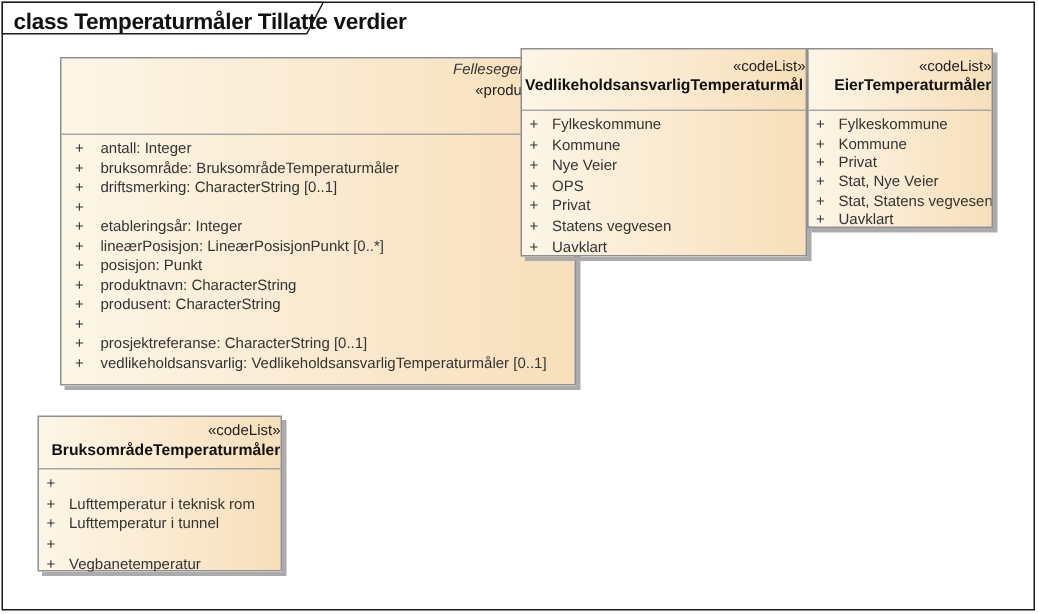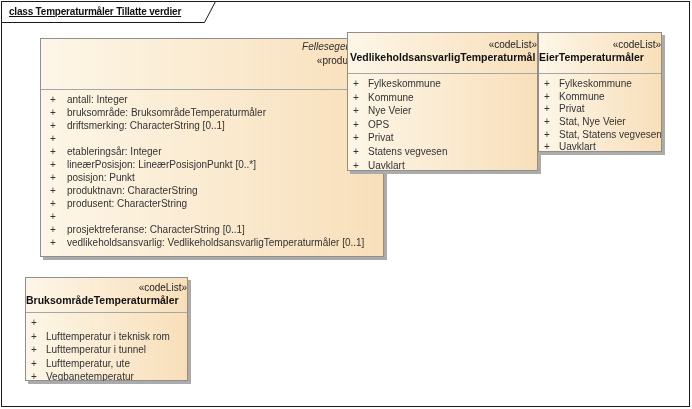--- a/index.html
+++ b/index.html
@@ -6,34 +6,34 @@
   body{
     width:692px;height:409px;position:relative;background:#fff;overflow:hidden;
     font-family:"Liberation Sans","DejaVu Sans",sans-serif;color:var(--text,#333);
   }
   .frame-border{
     position:absolute;left:1px;top:1px;width:689px;height:406px;
     border:1px solid var(--frame-border,#1a1a1a);box-sizing:border-box;background:#fff;
   }
   .tab-svg{position:absolute;left:1px;top:1px;width:218px;height:24px}
   .tab-text{
-    position:absolute;left:9px;top:6px;font-size:10px;font-weight:bold;
-    letter-spacing:-0.2px;color:#111;white-space:nowrap;text-decoration:underline;
+    position:absolute;left:9px;top:6px;font-size:15px;font-weight:bold;
+    letter-spacing:-0.2px;color:#111;white-space:nowrap;
   }
   .cls{
     position:absolute;box-sizing:border-box;
     background:linear-gradient(to right,var(--box-fill-left,#FDF6E7),var(--box-fill-right,#F8DFBA));
     border:1px solid var(--box-border,#8F8F8F);
     box-shadow:3px 3px 0 0 var(--box-shadow,#ABABAB);
     font-size:10px;line-height:13px;
   }
   .head{position:relative;box-sizing:border-box;overflow:hidden}
   .pkg{position:absolute;top:1px;font-style:italic;white-space:nowrap;color:#333}
   .stereo{text-align:right;white-space:nowrap;color:#222}
-  .cname{text-align:left;font-weight:bold;white-space:nowrap;color:#111;font-size:10.5px}
+  .cname{text-align:right;font-weight:bold;white-space:nowrap;color:#111;font-size:10.5px}
   .cname.clip-left{text-align:left;padding-left:2px;overflow:hidden}
   .mbody{border-top:1px solid var(--divider,#A6A6A6);box-sizing:border-box;overflow:hidden}
   .row{display:flex;white-space:nowrap}
   .vis{flex:none}
   .big .row{padding-left:9px;height:13px}
   .big .vis{width:17px}
   .small .row{padding-left:5px}
   .small .vis{width:15px}
   .v-ved .row{height:13.6px}
   .v-eier .row{height:12.7px}
@@ -188,20 +188,19 @@
       <div class="row">
       <span class="vis">+</span>
       <span class="lbl">Lufttemperatur i teknisk rom</span>
     </div>
       <div class="row">
       <span class="vis">+</span>
       <span class="lbl">Lufttemperatur i tunnel</span>
     </div>
       <div class="row">
       <span class="vis">+</span>
-      <span class="lbl">Lufttemperatur, ute</span>
     </div>
       <div class="row">
       <span class="vis">+</span>
       <span class="lbl">Vegbanetemperatur</span>
     </div>
     </div>
 </div>
 
 </body></html>

